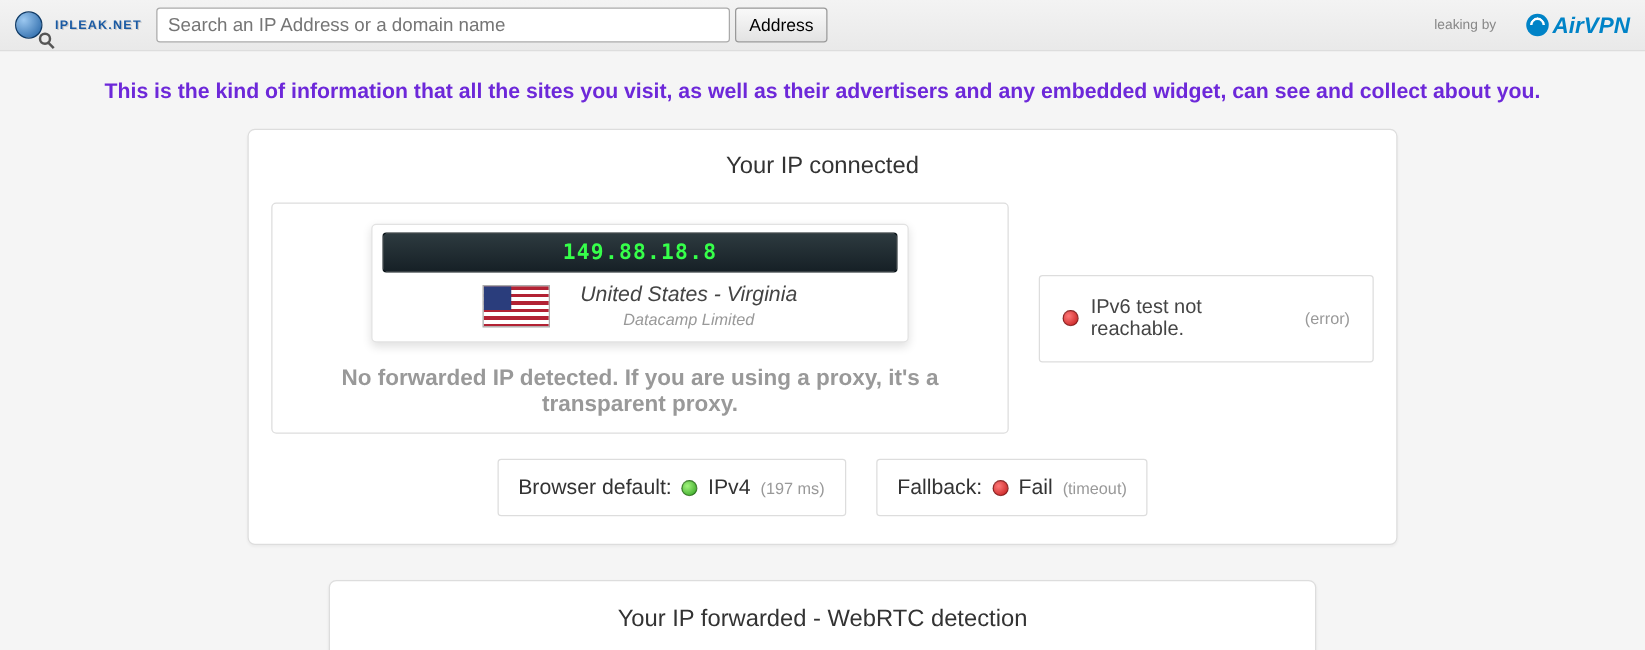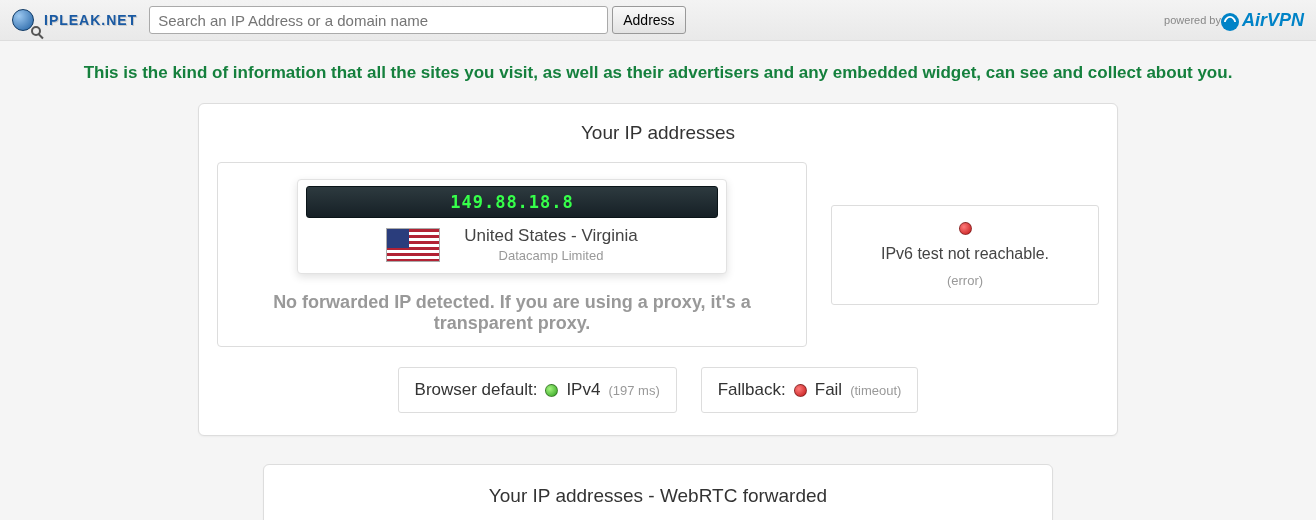--- a/index.html
+++ b/index.html
@@ -39,21 +39,21 @@
     content: "";
     position: absolute;
     width: 7px; height: 2px;
     background: #555;
     transform: rotate(45deg);
     bottom: -3px; right: -5px;
   }
   .logo-text {
     font-family: "Arial Black", sans-serif;
     font-weight: 900;
-    font-size: 14px;
+    font-size: 10px;
     letter-spacing: 1px;
     color: #1a5aa3;
     margin-left: 10px;
     text-shadow: 1px 1px 0 #ccc;
   }
   .search-wrap {
     display: flex;
     align-items: center;
   }
   .search-input {
@@ -78,22 +78,22 @@
   }
   .powered {
     margin-left: auto;
     display: flex;
     align-items: center;
     font-size: 11px;
     color: #888;
   }
   .airvpn-logo {
     display: flex;
-    align-items: flex-end;
-    margin-left: 0;
+    align-items: center;
+    margin-left: 24px;
     color: #0083c7;
     font-weight: 800;
     font-size: 18px;
     font-style: italic;
   }
   .airvpn-circle {
     width: 18px; height: 18px;
     border-radius: 50%;
     background: #0083c7;
     margin-right: 3px;
@@ -106,21 +106,21 @@
     border: 2px solid #fff;
     border-right-color: transparent;
     border-bottom-color: transparent;
     border-radius: 50%;
     top: 3px; left: 3px;
     transform: rotate(45deg);
   }
 
   .intro {
     text-align: center;
-    color: #15803d;
+    color: #6d28d9;
     font-size: 17px;
     font-weight: 600;
     padding: 22px 40px 20px;
   }
 
   .panel {
     background: #fff;
     border: 1px solid #ddd;
     border-radius: 6px;
     margin: 0 auto 28px;
@@ -175,20 +175,21 @@
     letter-spacing: 1px;
     text-align: center;
     padding: 5px 0;
     margin-bottom: 8px;
   }
   .ip-info {
     display: flex;
     align-items: center;
     justify-content: center;
     gap: 24px;
+    font-style: italic;
   }
   .flag-us {
     width: 54px; height: 34px;
     border: 1px solid #aaa;
     background:
       linear-gradient(#2a3d7c,#2a3d7c) 0 0/22px 19px no-repeat,
       repeating-linear-gradient(#b22234 0 3px, #fff 3px 6px);
     position: relative;
     flex-shrink: 0;
   }
@@ -210,21 +211,20 @@
   }
 
   .v6-box {
     border: 1px solid #ddd;
     border-radius: 3px;
     padding: 16px 18px;
     width: 100%;
     display: flex;
     align-items: center;
     gap: 10px;
-    flex-direction: column;
   }
   .dot {
     width: 13px; height: 13px;
     border-radius: 50%;
     display: inline-block;
     border: 1px solid rgba(0,0,0,0.35);
     vertical-align: middle;
   }
   .dot-red { background: radial-gradient(circle at 35% 35%, #ff7a7a, #c11717); }
   .dot-green { background: radial-gradient(circle at 35% 35%, #a3f57e, #2e9f1e); }
@@ -268,32 +268,32 @@
     <div class="logo-globe">
       <div class="logo-mag"></div>
     </div>
     <span class="logo-text">IPLEAK.NET</span>
   </div>
   <div class="search-wrap">
     <input class="search-input" type="text" placeholder="Search an IP Address or a domain name" style="">
     <button class="search-btn">Address</button>
   </div>
   <div class="powered">
-    <span>powered by</span>
+    <span>leaking by</span>
     <span class="airvpn-logo">
       <span class="airvpn-circle"></span>
       <span>AirVPN</span>
     </span>
   </div>
 </div>
 
 <div class="intro">This is the kind of information that all the sites you visit, as well as their advertisers and any embedded widget, can see and collect about you.</div>
 
 <div class="panel panel-ip">
-  <div class="panel-title">Your IP addresses</div>
+  <div class="panel-title">Your IP connected</div>
 
   <div class="ip-columns">
     <div class="ip-left">
       <div class="ip-card">
         <div class="ip-strip">149.88.18.8</div>
         <div class="ip-info">
           <div class="flag-us"></div>
           <div class="ip-loc-wrap">
             <div class="ip-loc">United States - Virginia</div>
             <div class="ip-isp">Datacamp Limited</div>
@@ -322,17 +322,17 @@
     <div class="status-box">
       <span>Fallback:</span>
       <span class="dot dot-red"></span>
       <span>Fail</span>
       <span class="muted-sm">(timeout)</span>
     </div>
   </div>
 </div>
 
 <div class="panel panel-webrtc">
-  <div class="panel-title">Your IP addresses - WebRTC forwarded</div>
+  <div class="panel-title">Your IP forwarded - WebRTC detection</div>
   <div class="webrtc-text">
     <span>If you are now connected to a VPN and you see your ISP IP, then your system is </span><a class="link">leaking WebRTC requests</a>
   </div>
 </div>
 
 </body></html>

